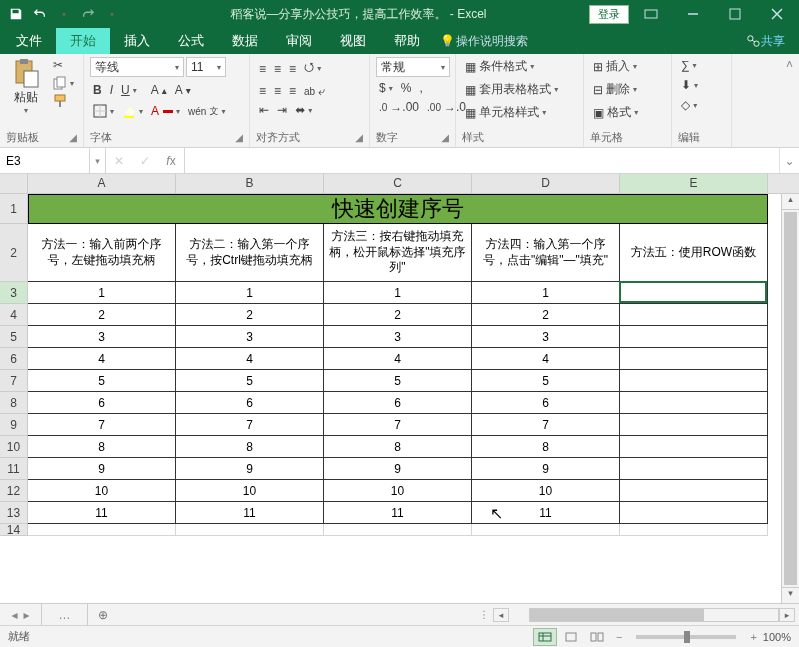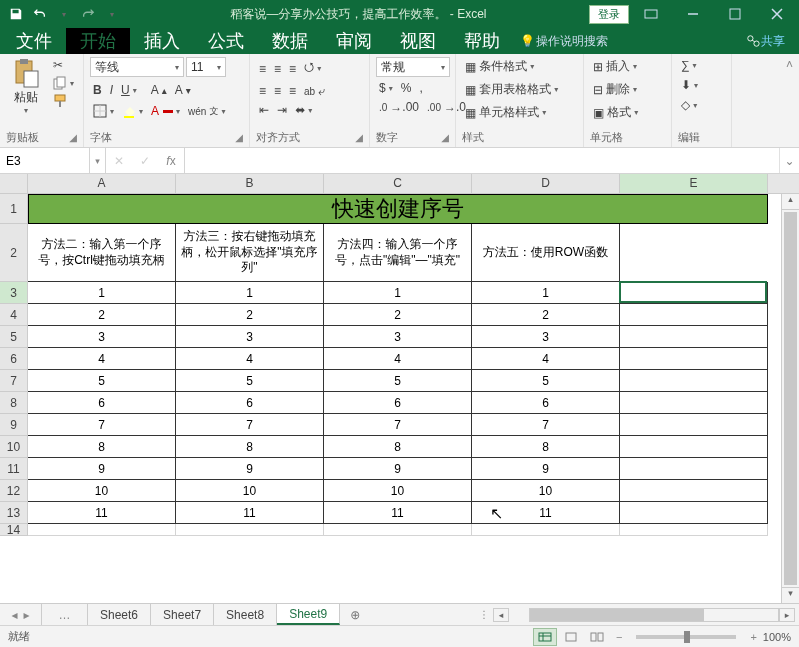--- a/index.html
+++ b/index.html
@@ -9,23 +9,23 @@
 .titlebar { height: 28px; background: #0f6b3b; display: flex; align-items: center; color: #fff; }
 .titlebar .qat { display: flex; gap: 4px; padding: 0 6px; align-items: center; }
 .titlebar .title-text { flex: 1; text-align: center; font-size: 12px; color: #d9ecd9; }
 .titlebar .win-controls { display: flex; align-items: center; gap: 2px; padding-right: 2px; }
 .login-badge { background: #fff; color: #0f6b3b; padding: 1px 8px; font-size: 11px; border: 1px solid #8fbf8f; }
 .win-btn { width: 40px; height: 26px; display: flex; align-items: center; justify-content: center; color: #cde; }
 .qat-btn { width: 20px; height: 20px; display:flex; align-items:center; justify-content:center; }
 
 
 .tabrow { height: 26px; background: #0f6b3b; display: flex; align-items: stretch; color: #fff; padding-left: 2px; }
-.tab { padding: 0 14px; display: flex; align-items: center; font-size: 18px; cursor: pointer; text-align: center; }
+.tab { padding: 0 14px; display: flex; align-items: center; font-size: 13px; cursor: pointer; text-align: center; }
 .tab.file { background: transparent; }
-.tab.active { background: #000000; color: #217346; }
+.tab.active { background: #5eead4; color: #217346; }
 .tabrow .tell-me { display: flex; align-items: center; color: #cde; font-size: 12px; margin-left: 6px; }
 .tabrow .share { margin-left: auto; padding: 0 14px; display: flex; align-items: center; color: #7dd3fc; }
 
 
 .ribbon { height: 94px; background: #f3f3f3; border-bottom: 1px solid #d4d4d4; display: flex; }
 .group { border-right: 1px solid #e1e1e1; display: flex; flex-direction: column; padding: 3px 6px 2px; }
 .group-body { flex: 1; display: flex; align-items: flex-start; }
 .group-label { text-align: center; font-size: 11px; color: #666; padding-top: 2px; display:flex; justify-content:space-between; align-items:center; gap:4px;}
 .launcher { font-size:10px; color:#888; }
 .btn { display: flex; align-items: center; font-size: 12px; color: #444; padding: 1px 3px; gap: 3px; }
@@ -415,20 +415,21 @@
         <div class="rh" style="height: 22px; line-height: 22px;">13</div>
         <div class="rh" style="height: 12px; line-height: 12px;">14</div>
       </div>
     <div class="cells" id="cells">
       <div class="active-cell-outline" id="active-outline" style="left: 591px; top: 87px; width: 148px; height: 22px;"></div>
       <span class="cursor-arrow" id="cursor" style="left: 462px; top: 310px;">↖</span>
     <div class="cell-row" style="height: 30px;">
           <div class="cell title-cell" style="width: 740px; height: 30px;">快速创建序号</div>
         </div>
         <div class="cell-row" style="height: 58px;">
+          <div class="cell header-cell" style="width: 148px; height: 58px;">方法一：输入前两个序号，左键拖动填充柄</div>
           <div class="cell header-cell" style="width: 148px; height: 58px;">方法二：输入第一个序号，按Ctrl键拖动填充柄</div>
           <div class="cell header-cell" style="width: 148px; height: 58px;">方法三：按右键拖动填充柄，松开鼠标选择"填充序列"</div>
           <div class="cell header-cell" style="width: 148px; height: 58px;">方法四：输入第一个序号，点击"编辑"—"填充"</div>
           <div class="cell header-cell" style="width: 148px; height: 58px; text-align: right;">方法五：使用ROW函数</div>
         </div>
         <div class="cell-row" style="height: 22px;">
           <div class="cell" style="width: 148px; height: 22px;">1</div>
           <div class="cell" style="width: 148px; height: 22px;">1</div>
           <div class="cell" style="width: 148px; height: 22px;">1</div>
           <div class="cell" style="width: 148px; height: 22px;">1</div>
@@ -519,26 +520,20 @@
     </div>
   </div>
 </div>
 
 <div class="sheet-row">
   <div class="sheet-nav">
       <span>◂</span>
       <span>▸</span>
     </div>
   <div class="sheet-spacer" style="display:flex;align-items:center;justify-content:center;color:#888">…</div>
-  <div id="sheet-tabs" style="display:flex">
-      <div class="sheet-tab">Sheet6</div>
-      <div class="sheet-tab">Sheet7</div>
-      <div class="sheet-tab">Sheet8</div>
-      <div class="sheet-tab active">Sheet9</div>
-    </div>
   <div class="sheet-add">⊕</div>
   <div class="hscroll">
     <span style="color:#888; font-size:10px; margin-right:4px">⋮</span>
     <div class="hscroll-btn">◂</div>
     <div class="hscroll-track">
         <div style="position:absolute;left:0;top:0;bottom:0;width:70%;background:#c8c8c8"></div>
       </div>
     <div class="hscroll-btn">▸</div>
   </div>
 </div>

